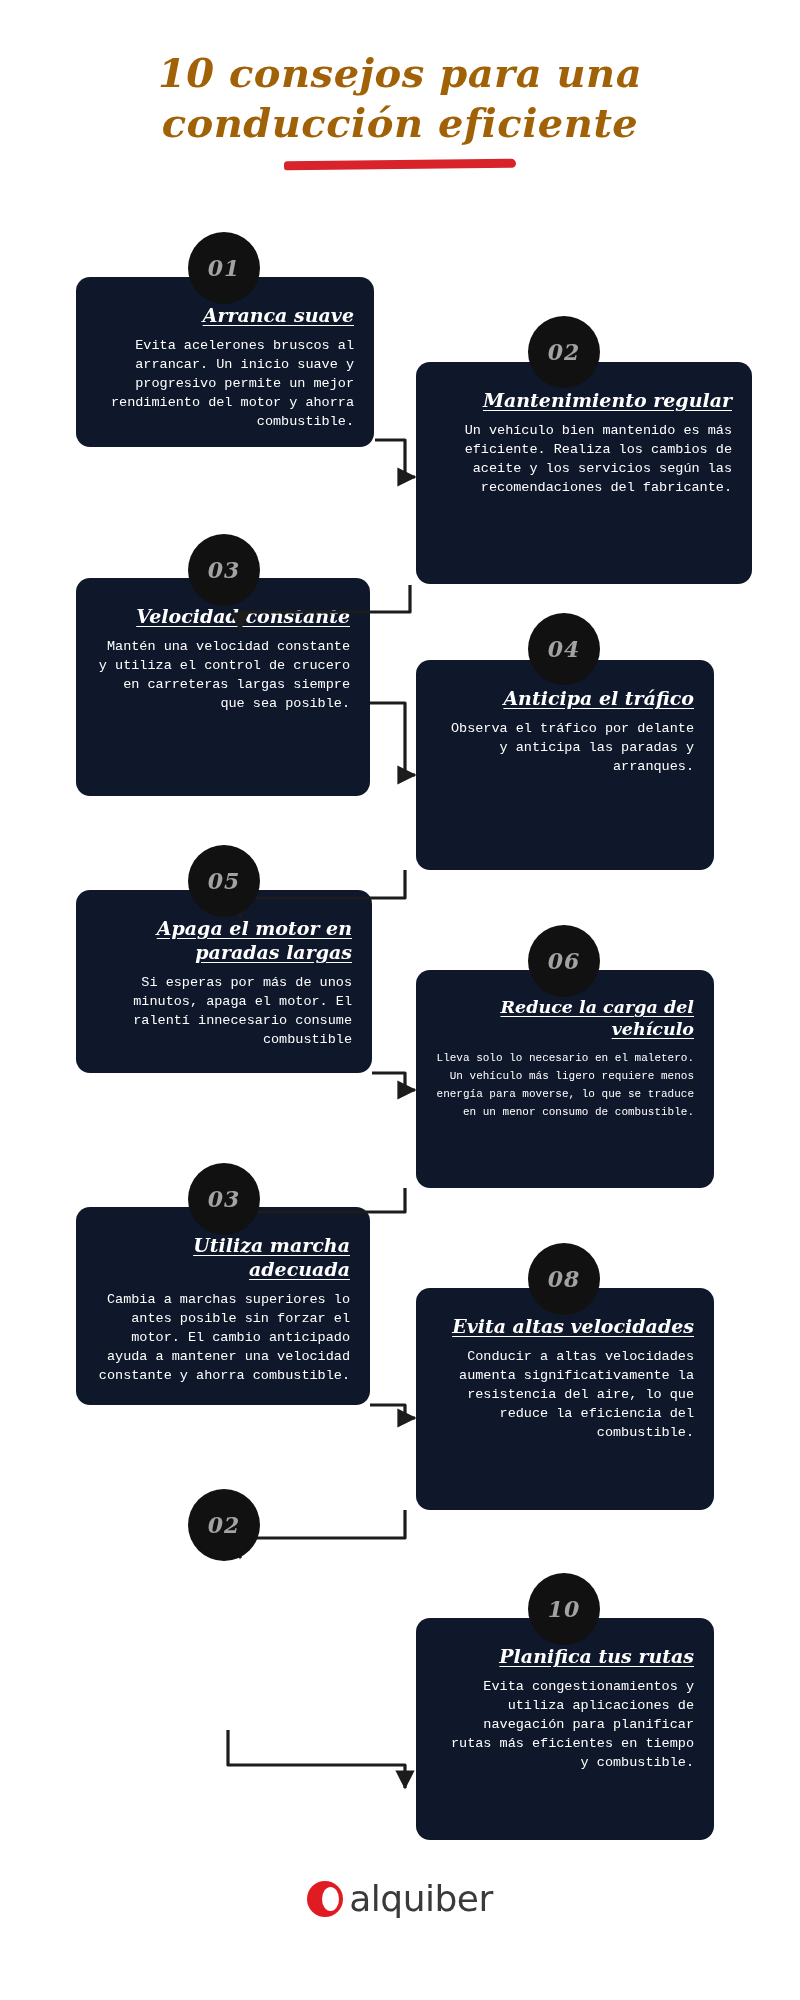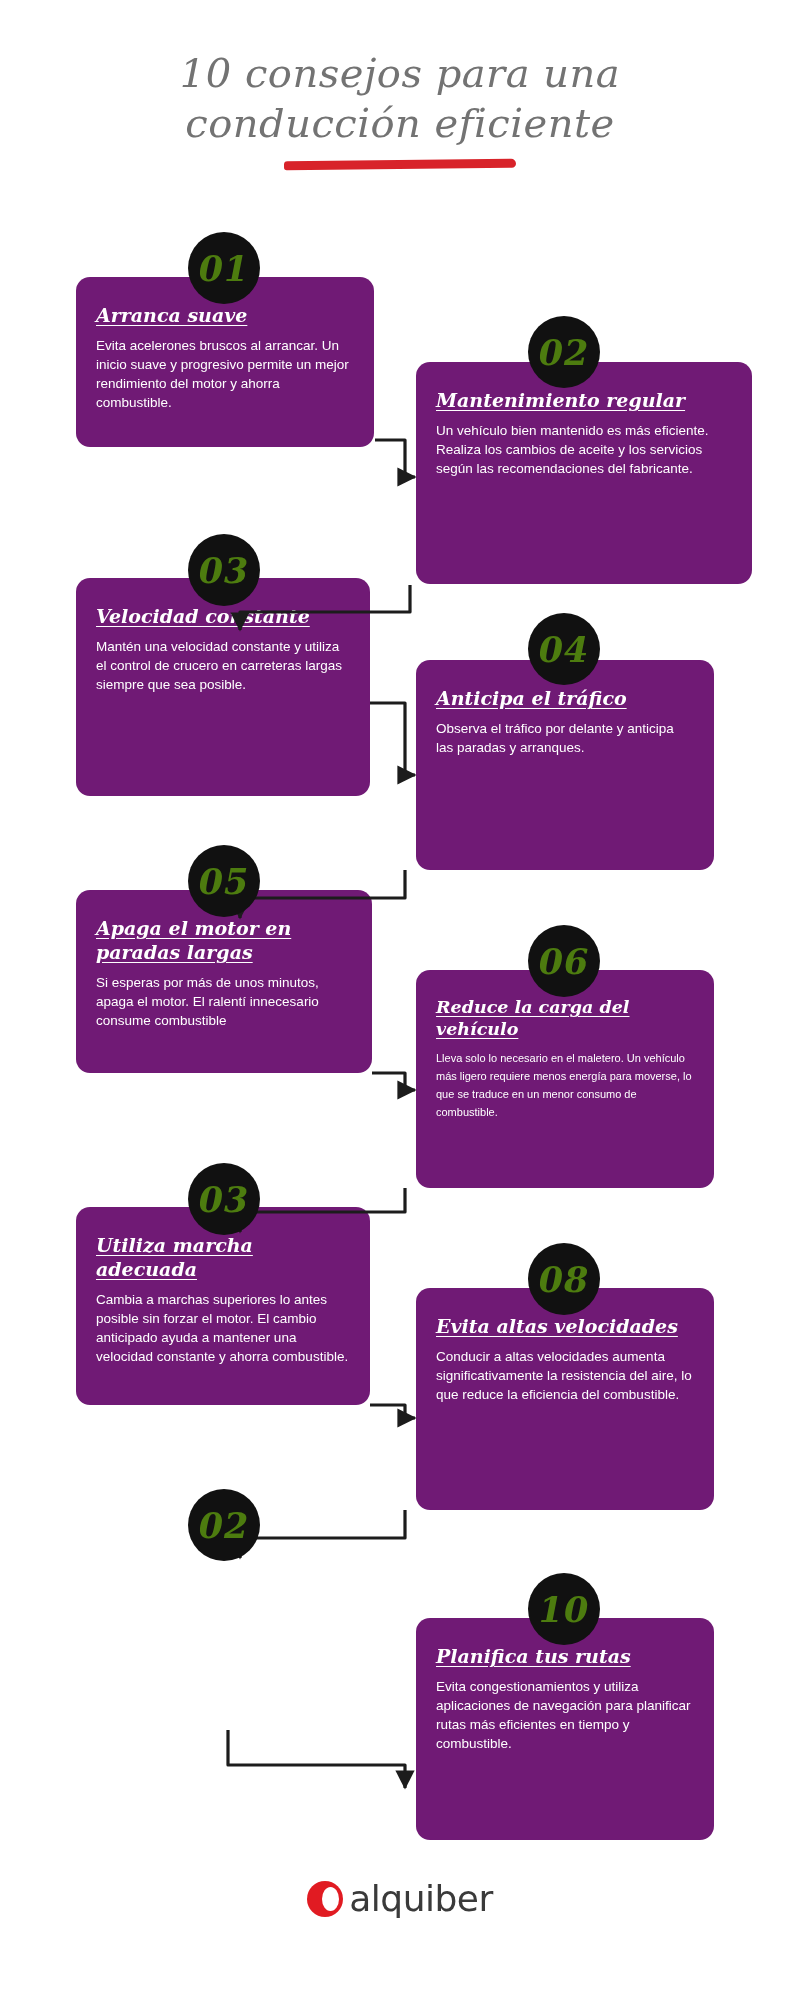--- a/index.html
+++ b/index.html
@@ -26,78 +26,78 @@
   
   .header {
     position: absolute;
     left: 0;
     top: 48px;
     width: 800px;
     text-align: center;
   }
   .title-line {
     font-family: "DejaVu Serif", serif;
-    font-weight: normal;
+    font-weight: bold;
     font-style: italic;
-    color: #737373;
+    color: #a16207;
     font-size: 40px;
     line-height: 50px;
     letter-spacing: 0.5px;
   }
   .title-underline {
     width: 232px;
     height: 9px;
     background: #d8232a;
     border-radius: 5px 7px 6px 4px;
     margin: 12px auto 0 auto;
     transform: rotate(-0.6deg);
   }
 
   
   .card {
     position: absolute;
-    background: #701a75;
+    background: #0f172a;
     border-radius: 14px;
     color: #ffffff;
     padding: 26px 20px 18px 20px;
-    text-align: left;
+    text-align: right;
   }
   .card-title {
     font-family: "DejaVu Serif", serif;
     font-style: italic;
     font-weight: bold;
     font-size: 19px;
     line-height: 24px;
     text-decoration: underline;
     text-underline-offset: 3px;
     margin-bottom: 9px;
   }
   .card-body {
-    font-family: Liberation Sans, sans-serif;
+    font-family: Liberation Mono, monospace;
     font-size: 13.5px;
     line-height: 19px;
   }
   .card.small .card-body { font-size: 11px; line-height: 18px; }
   .card.small .card-title { font-size: 17.5px; line-height: 22px; }
 
   
   .badge {
     position: absolute;
     width: 72px;
     height: 72px;
     border-radius: 50%;
     background: #111111;
-    color: #4d7c0f;
+    color: #a3a3a3;
     display: flex;
     align-items: center;
     justify-content: center;
     font-family: "DejaVu Serif", serif;
     font-style: italic;
     font-weight: bold;
-    font-size: 35px;
+    font-size: 22px;
     letter-spacing: 1px;
     z-index: 5;
   }
 
   
   #connectors {
     position: absolute;
     left: 0;
     top: 0;
     width: 800px;

